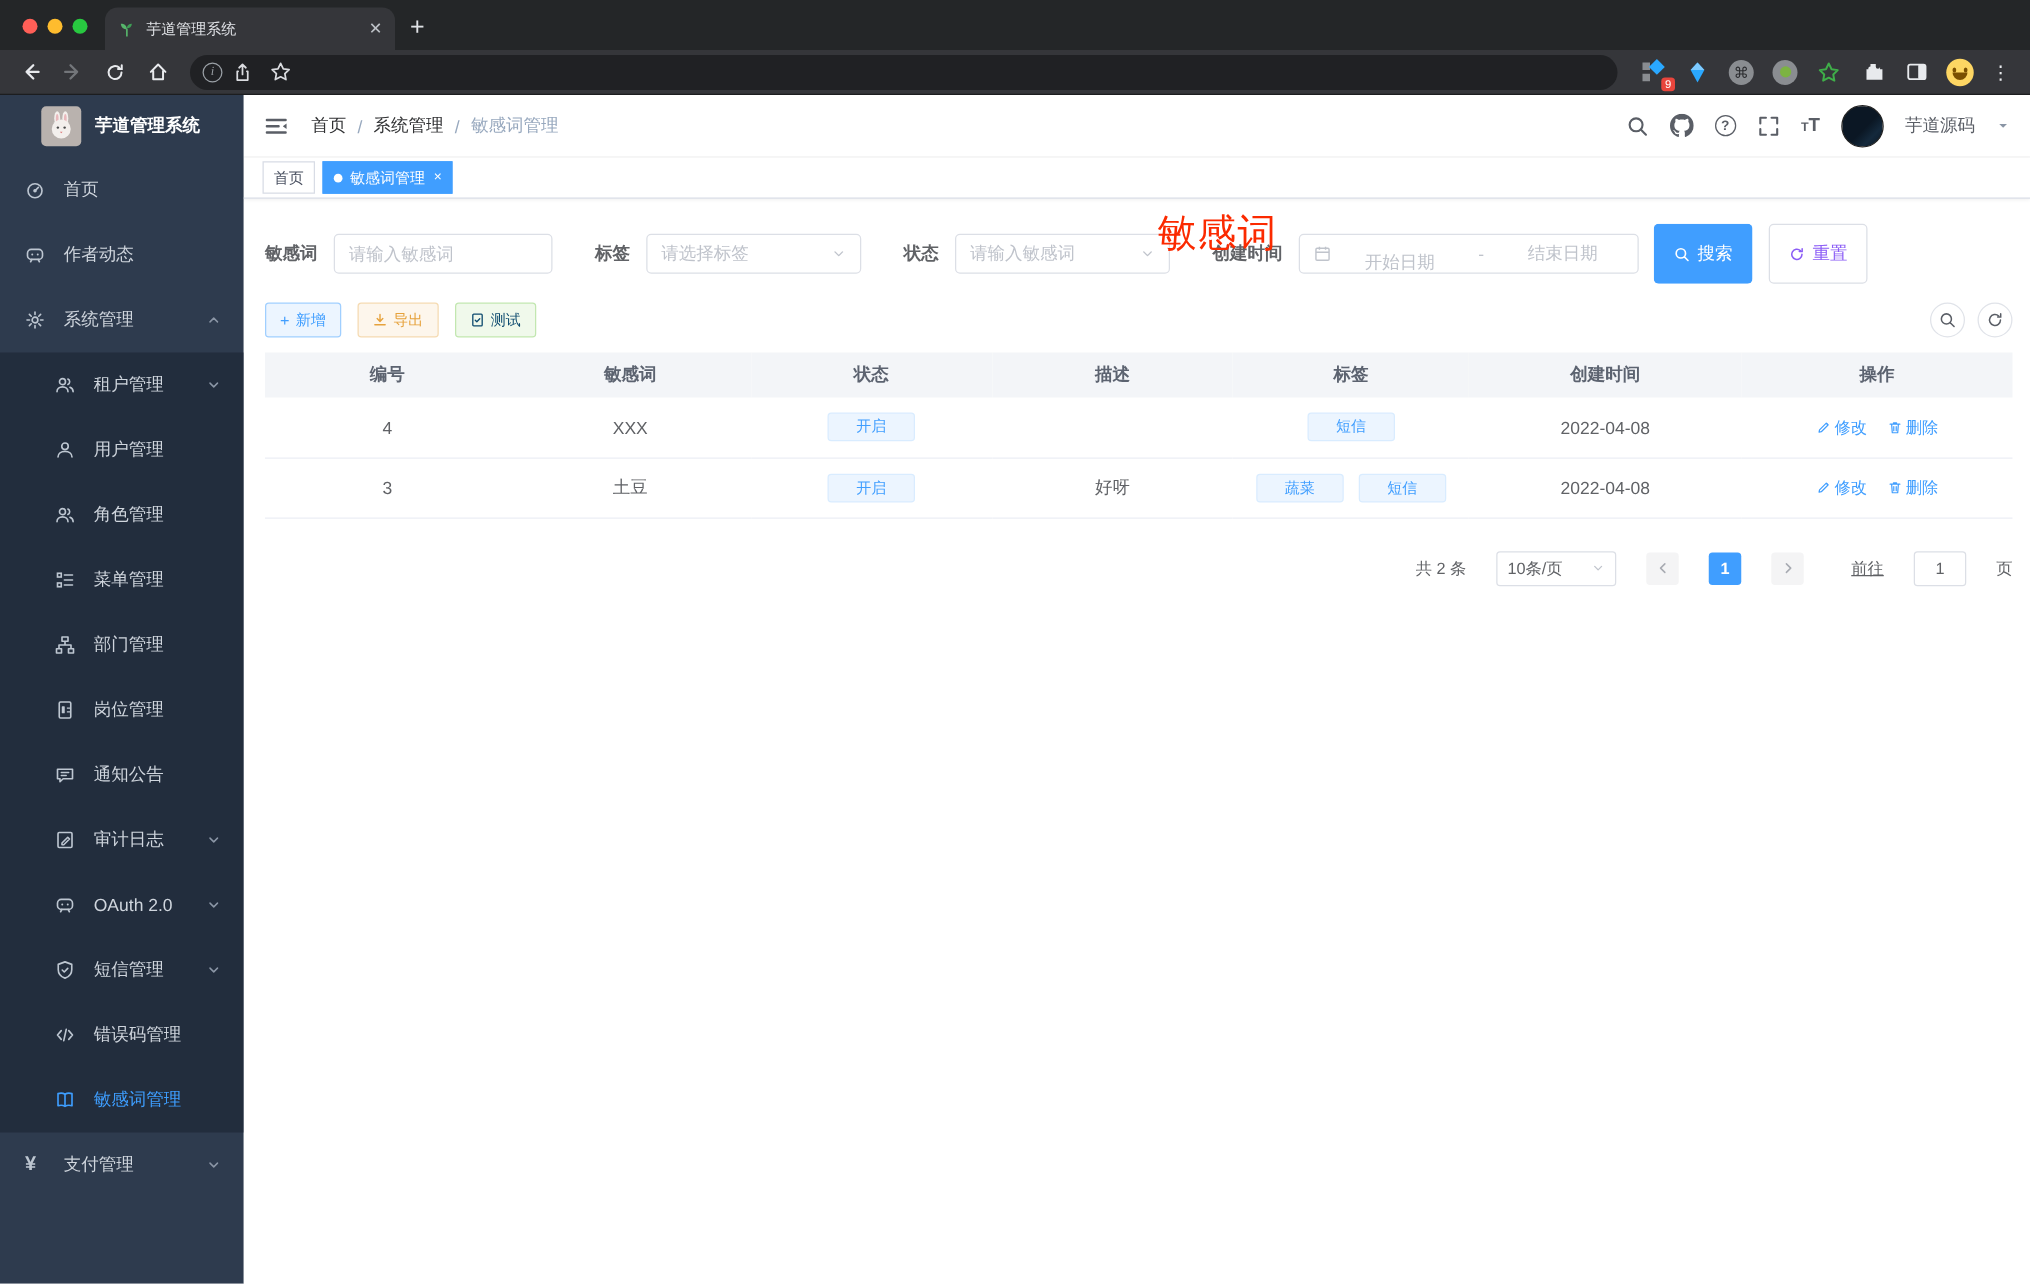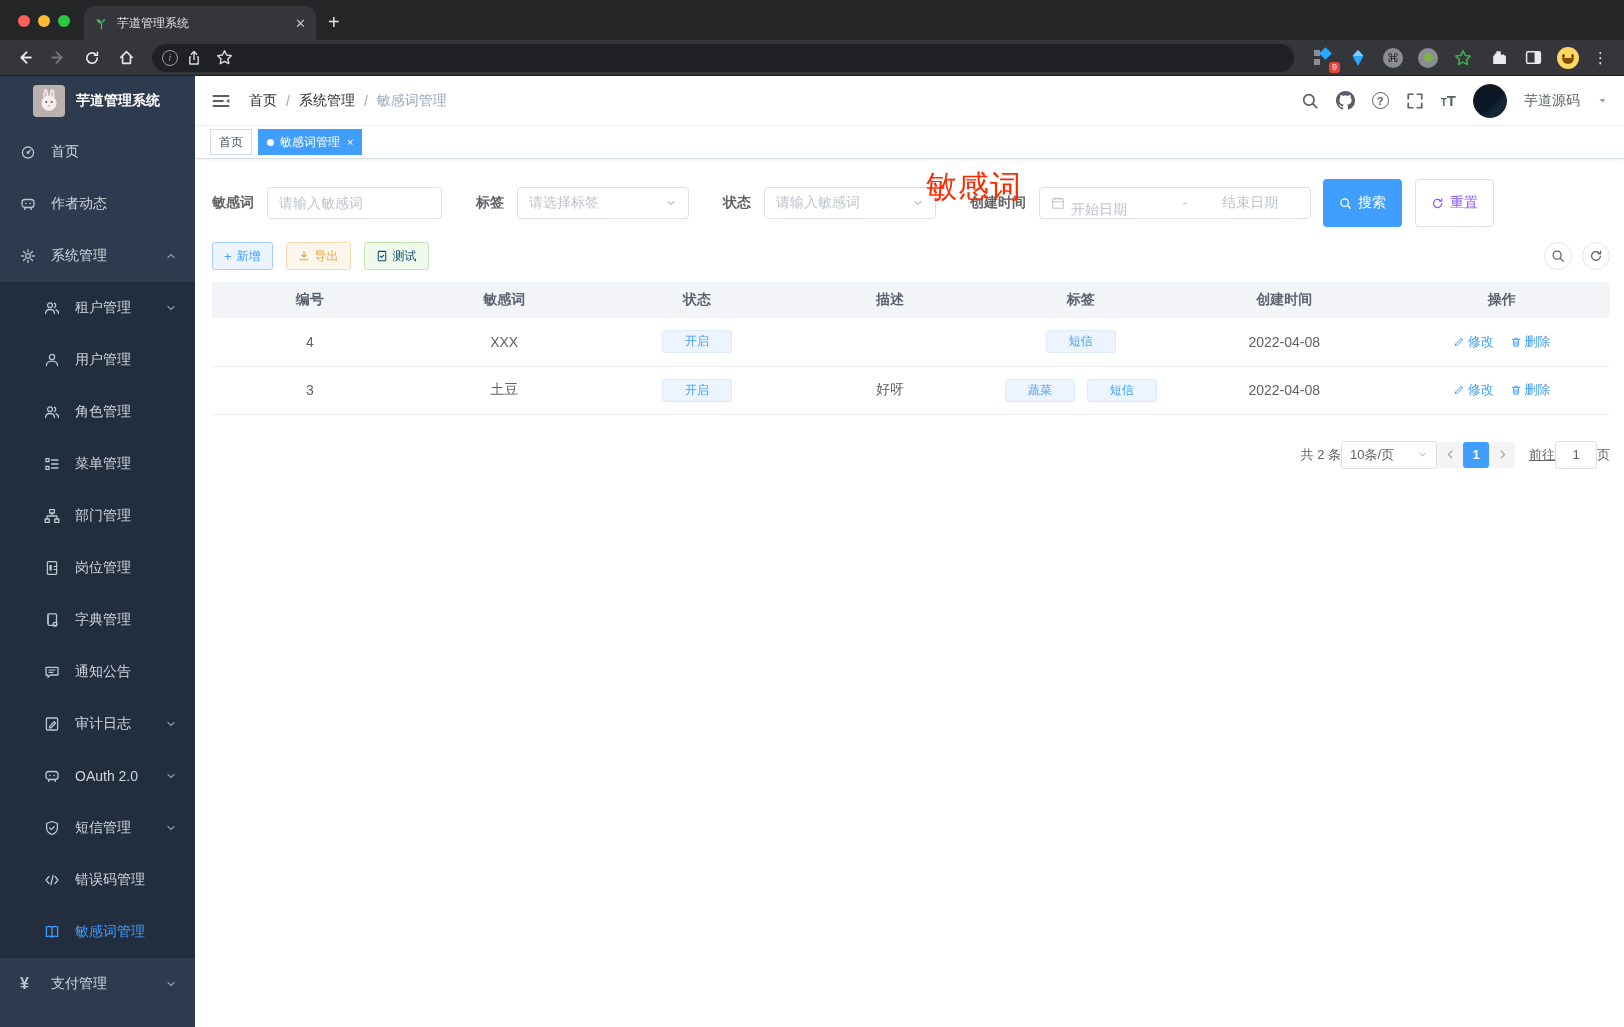--- a/index.html
+++ b/index.html
@@ -99,21 +99,21 @@
   .circ { width:28px; height:28px; border-radius:50%; border:1px solid #e0e3e9; color:#5a5e66; display:flex; align-items:center; justify-content:center; cursor:pointer; background:#fff; }
 
   table { width:100%; border-collapse:collapse; margin-top:12px; table-layout:fixed; }
   thead th { background:#f3f5f8; height:36px; font-size:14px; color:#5c6370; font-weight:600; text-align:center; }
   tbody td { height:48px; text-align:center; font-size:14px; color:#606266; border-bottom:1px solid #ebeef5; }
   .chip { display:inline-block; padding:2px 22px; font-size:12px; color:#409eff; background:#ecf5ff; border:1px solid #d9ecff; border-radius:3px; }
   .chip + .chip { margin-left:8px; }
   .op { color:#409eff; font-size:13px; display:inline-flex; align-items:center; gap:3px; cursor:pointer; }
   .op + .op { margin-left:12px; }
 
-  .pager { margin-top:26px; display:flex; justify-content:flex-end; align-items:center; font-size:13px; color:#606266; gap:0; }
+  .pager { margin-top:26px; display:flex; justify-content:flex-end; align-items:center; font-size:13px; color:#606266; gap:24px; }
   .psel { width:96px; height:28px; border:1px solid #dcdfe6; border-radius:3px; display:flex; align-items:center; justify-content:space-between; padding:0 8px; color:#606266; cursor:pointer; }
   .pbtn { width:26px; height:26px; border-radius:3px; background:#f4f4f5; color:#a8abb2; display:flex; align-items:center; justify-content:center; cursor:pointer; }
   .pcur { width:26px; height:26px; border-radius:3px; background:#409eff; color:#fff; font-weight:bold; display:flex; align-items:center; justify-content:center; }
   .goto-inp { width:42px; height:28px; border:1px solid #dcdfe6; border-radius:3px; text-align:center; font-size:13px; color:#606266; outline:none; font-family:inherit; }
   .pgap { margin-left:14px;text-decoration:underline; }
 
   .annotation { position:absolute; left:731px; top:90px; font-size:31px; color:#fb2a00; font-weight:500; letter-spacing:1px; z-index:9; }
 </style>
 </head>
 <body>
@@ -341,30 +341,20 @@
             <svg width="16" height="16" viewBox="0 0 16 16" fill="none" stroke="currentColor" stroke-width="1.3" stroke-linejoin="round">
               <rect x="3.4" y="1.6" width="9.2" height="12.8" rx="1"></rect>
               <path d="M9.5 6.5h3.1M9.5 9.5h3.1" stroke-width="1"></path>
               <rect x="5.4" y="5" width="2.4" height="5.6" fill="currentColor" stroke="none" rx=".5"></rect>
             </svg>
           </span>
         <span>岗位管理</span>
       </li>
       <li class="mi">
         <span class="ic">
-            <svg width="16" height="16" viewBox="0 0 16 16" fill="none" stroke="currentColor" stroke-width="1.3" stroke-linejoin="round">
-              <path d="M4 1.8h7.2A1.3 1.3 0 0112.5 3.1v10.3H5.3A1.3 1.3 0 014 12.1z"></path>
-              <path d="M4 12.1V3"></path>
-              <circle cx="11" cy="12.3" r="1.9"></circle>
-            </svg>
-          </span>
-        <span>字典管理</span>
-      </li>
-      <li class="mi">
-        <span class="ic">
             <svg width="16" height="16" viewBox="0 0 16 16" fill="none" stroke="currentColor" stroke-width="1.3" stroke-linecap="round" stroke-linejoin="round">
               <path d="M2 3.4h12v7.6H6.5L4 13.4v-2.4H2z"></path>
               <path d="M5 6h6M5 8.4h4" stroke-width="1.1"></path>
             </svg>
           </span>
         <span>通知公告</span>
       </li>
       <li class="mi">
         <span class="ic">
             <svg width="16" height="16" viewBox="0 0 16 16" fill="none" stroke="currentColor" stroke-width="1.3" stroke-linejoin="round">
@@ -521,21 +511,21 @@
             </span>
         </span>
         <span class="fl">创建时间</span>
         <span class="inp daterange">
           <span class="cal">
               <svg width="14" height="14" viewBox="0 0 16 16" fill="none" stroke="currentColor" stroke-width="1.3" stroke-linejoin="round">
                 <rect x="2" y="3" width="12" height="11" rx="1"></rect>
                 <path d="M2 6.6h12M5.2 1.6v2.8M10.8 1.6v2.8"></path>
               </svg>
             </span>
-          <span class="ph" style="text-align:left;margin-top:14px;">开始日期</span>
+          <span class="ph" style="text-align:center;margin-top:14px;">开始日期</span>
           <span class="dash">-</span>
           <span class="ph" style="text-align:center;">结束日期</span>
         </span>
         <button class="btn btn-primary">
           <span style="display:flex;">
               <svg width="13" height="13" viewBox="0 0 16 16" fill="none" stroke="#fff" stroke-width="1.6" stroke-linecap="round">
                 <circle cx="7" cy="7" r="4.6"></circle>
                 <path d="M10.5 10.5L14 14"></path>
               </svg>
             </span>

